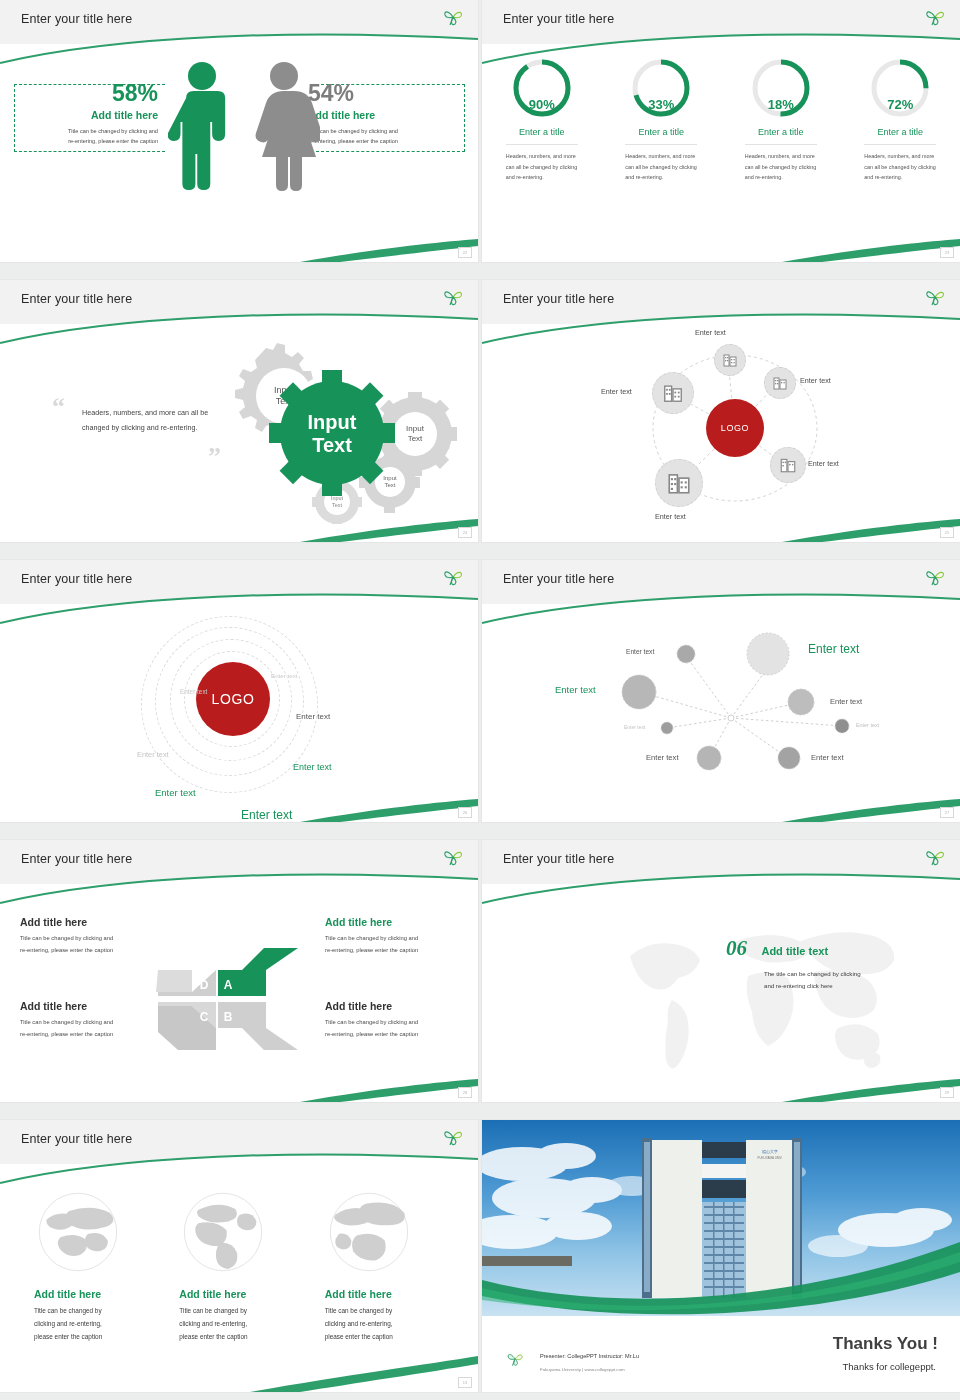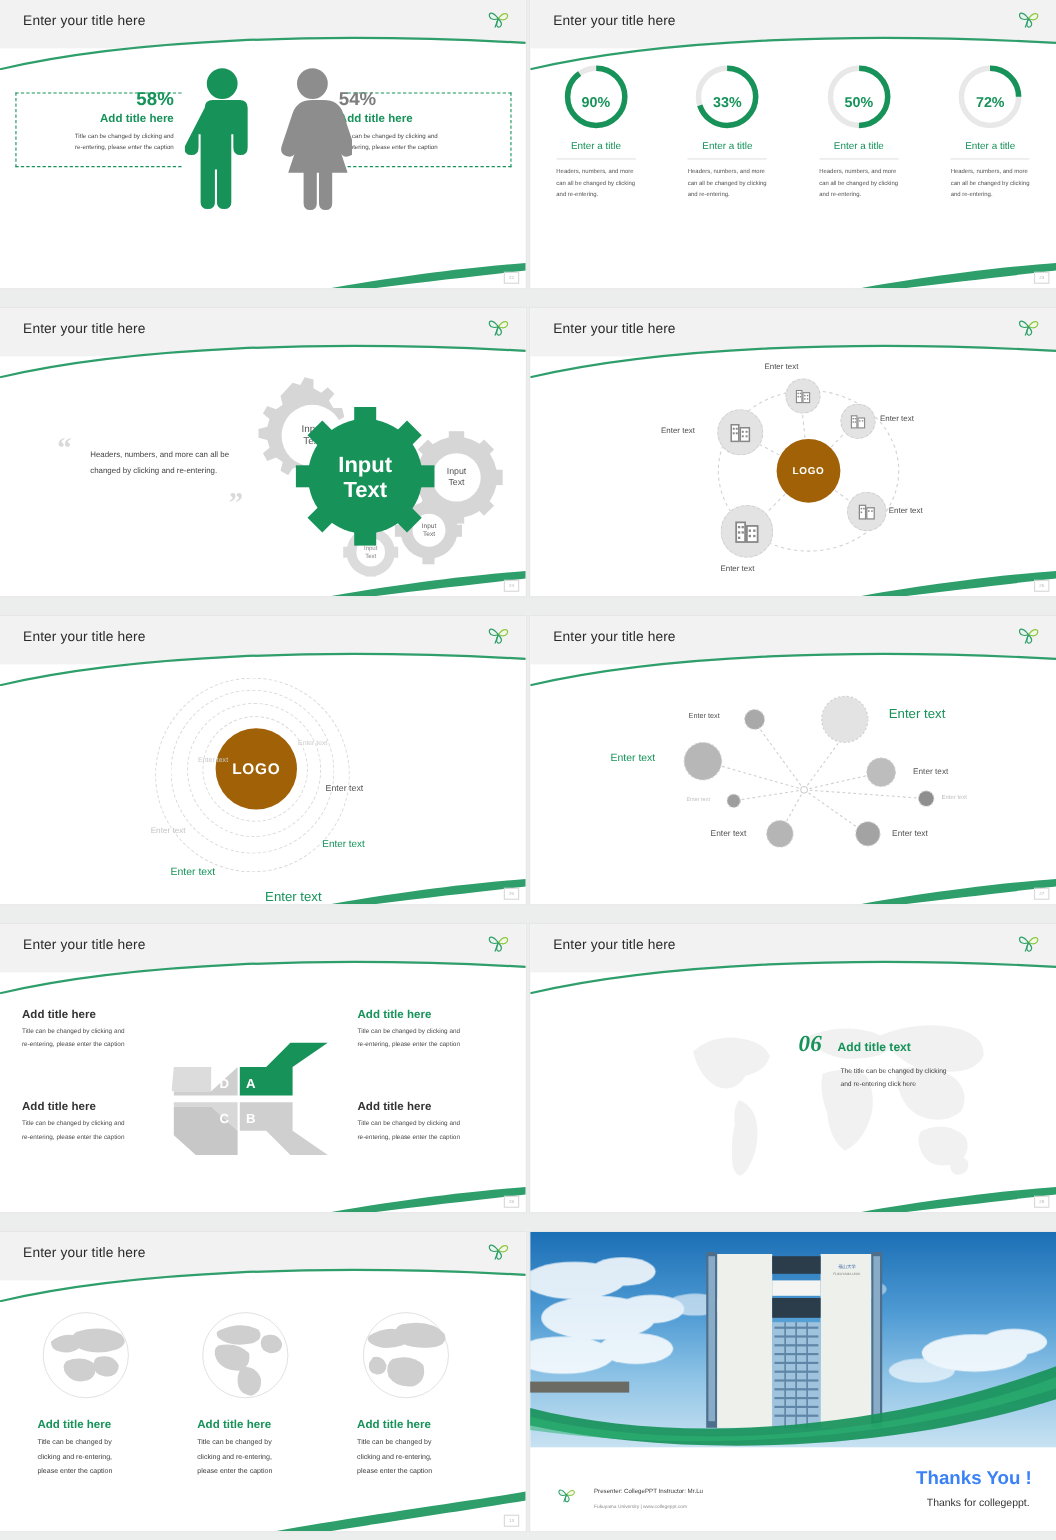--- a/index.html
+++ b/index.html
@@ -6,45 +6,45 @@
   body{width:960px;height:1400px;font-family:"Liberation Sans",sans-serif;overflow:hidden;}
   .grid{display:grid;grid-template-columns:478px 478px;grid-template-rows:262px 262px 262px 262px 272px;column-gap:4px;row-gap:18px;padding:0 0 0 0;}
   .slide{position:relative;width:478px;background:#fff;overflow:hidden;box-shadow:0 0 0 1px #e6e6e6;}
   .slide-head{position:absolute;left:0;top:0;width:100%;height:44px;background:#f2f2f2;overflow:hidden;}
   .head-curve{position:absolute;left:0;top:0;width:100%;height:64px;}
   .title{position:absolute;left:21px;top:12px;font-size:12.5px;color:#2b2b2b;letter-spacing:.1px;}
   .logo{position:absolute;right:12px;top:5px;width:26px;height:22px;}
   .botcurve{position:absolute;left:0;bottom:0;width:100%;height:40px;}
   .pagenum{position:absolute;right:6px;bottom:4px;width:12px;height:9px;border:1px solid #d8d8d8;font-size:4px;color:#b5b5b5;text-align:center;line-height:9px;}
   .body{position:absolute;left:0;top:44px;width:100%;bottom:0;}
-  .pct{font-size:17px;font-weight:bold;}
+  .pct{font-size:23px;font-weight:bold;}
   .addt{font-size:10.5px;font-weight:bold;color:#16measure;}
   .grn{color:#17935a;}
   .gry{color:#7d7d7d;}
   .cap{font-size:5.6px;color:#4b4b4b;line-height:1.75;}
   .s1-left{position:absolute;left:14px;top:44px;width:144px;text-align:right;}
   .s1-right{position:absolute;left:308px;top:44px;width:150px;text-align:left;}
   .bracket{position:absolute;border:1px dashed #17935a;}
 
   
   .donut-row{position:absolute;left:0;top:14px;width:100%;display:flex;}
   .donut-col{flex:1;display:flex;flex-direction:column;align-items:center;}
   .donut{position:relative;width:60px;height:60px;}
-  .donut .val{position:absolute;left:0;top:4px;width:60px;height:60px;display:flex;align-items:center;justify-content:center;font-size:13px;font-weight:bold;color:#17935a;}
+  .donut .val{position:absolute;left:0;top:16px;width:60px;height:60px;display:flex;align-items:center;justify-content:center;font-size:13px;font-weight:bold;color:#17935a;}
   .d-title{margin-top:9px;font-size:9px;font-weight:normal;color:#17935a;}
   .d-rule{width:72px;height:1px;background:#e2e2e2;margin:7px 0 6px;}
   .d-desc{width:72px;font-size:5.4px;color:#555;line-height:1.95;text-align:left;}
 
   
   .quote-mark{position:absolute;color:#d9d9d9;font-size:26px;font-weight:bold;font-family:"Liberation Serif",serif;line-height:1;}
   .q-body{position:absolute;left:82px;top:82px;width:140px;font-size:7.2px;color:#444;line-height:2.05;}
 
   
   .ntext{position:absolute;font-size:7.2px;color:#4a4a4a;white-space:nowrap;}
-  .hub-logo{position:absolute;border-radius:50%;background:#a16207;color:#fff;display:flex;align-items:center;justify-content:center;font-size:9px;font-weight:bold;letter-spacing:.6px;}
+  .hub-logo{position:absolute;border-radius:50%;background:#b91c1c;color:#fff;display:flex;align-items:center;justify-content:center;font-size:9px;font-weight:normal;letter-spacing:.6px;}
   .icon-circle{position:absolute;border-radius:50%;background:#e3e3e3;border:1px dashed #cfcfcf;display:flex;align-items:center;justify-content:center;}
 
   
   .ring{position:absolute;border:1px dashed #dcdcdc;border-radius:50%;}
 
   
   .blk-t{font-size:10.5px;font-weight:bold;margin-bottom:5px;}
   .blk-d{font-size:5.8px;color:#4b4b4b;line-height:2.0;}
 
   
@@ -52,21 +52,21 @@
   .numtitle{font-size:11px;font-weight:bold;color:#17935a;}
   .numdesc{font-size:6.1px;color:#3d3d3d;line-height:2.0;margin-top:7px;}
 
   
   .g-title{font-size:10.5px;font-weight:bold;color:#17935a;margin-bottom:4px;}
   .g-desc{font-size:6.4px;color:#3c3c3c;line-height:2.05;}
 
   
   .thanks-slide{position:relative;width:478px;height:272px;background:#fff;overflow:hidden;box-shadow:0 0 0 1px #e6e6e6;}
   .photo{position:absolute;left:0;top:0;width:100%;height:196px;overflow:hidden;}
-  .thanks-big{position:absolute;right:22px;bottom:38px;font-size:17px;font-weight:bold;color:#3b82f6;}
+  .thanks-big{position:absolute;right:22px;bottom:38px;font-size:17px;font-weight:bold;color:#404040;}
   .thanks-sub{position:absolute;right:24px;bottom:20px;font-size:9.5px;color:#333;}
   .cred{position:absolute;left:58px;bottom:30px;font-size:5.6px;color:#3a3a3a;line-height:1.9;white-space:nowrap;}
   .cred2{position:absolute;left:58px;bottom:20px;font-size:4.4px;color:#8a8a8a;white-space:nowrap;}
 </style>
 </head>
 <body>
 
 <div class="grid">
 
   <div class="slide">
@@ -154,21 +154,21 @@
                 <circle cx="30" cy="30" r="26" fill="none" stroke="#17935a" stroke-width="5" stroke-linecap="butt" stroke-dasharray="114.4 49.0" transform="rotate(-90 30 30)"></circle>
               </svg><div class="val">33%</div></div>
             <div class="d-title">Enter a title</div>
             <div class="d-rule"></div>
             <div class="d-desc">Headers, numbers, and more can all be changed by clicking and re-entering.</div>
           </div>
           <div class="donut-col">
             <div class="donut"><svg width="60" height="60" viewBox="0 0 60 60">
                 <circle cx="30" cy="30" r="26" fill="none" stroke="#e8e8e8" stroke-width="5"></circle>
                 <circle cx="30" cy="30" r="26" fill="none" stroke="#17935a" stroke-width="5" stroke-linecap="butt" stroke-dasharray="81.7 81.7" transform="rotate(-90 30 30)"></circle>
-              </svg><div class="val">50%</div></div>
+              </svg><div class="val">18%</div></div>
             <div class="d-title">Enter a title</div>
             <div class="d-rule"></div>
             <div class="d-desc">Headers, numbers, and more can all be changed by clicking and re-entering.</div>
           </div>
           <div class="donut-col">
             <div class="donut"><svg width="60" height="60" viewBox="0 0 60 60">
                 <circle cx="30" cy="30" r="26" fill="none" stroke="#e8e8e8" stroke-width="5"></circle>
                 <circle cx="30" cy="30" r="26" fill="none" stroke="#17935a" stroke-width="5" stroke-linecap="butt" stroke-dasharray="40.8 122.5" transform="rotate(-90 30 30)"></circle>
               </svg><div class="val">72%</div></div>
             <div class="d-title">Enter a title</div>

